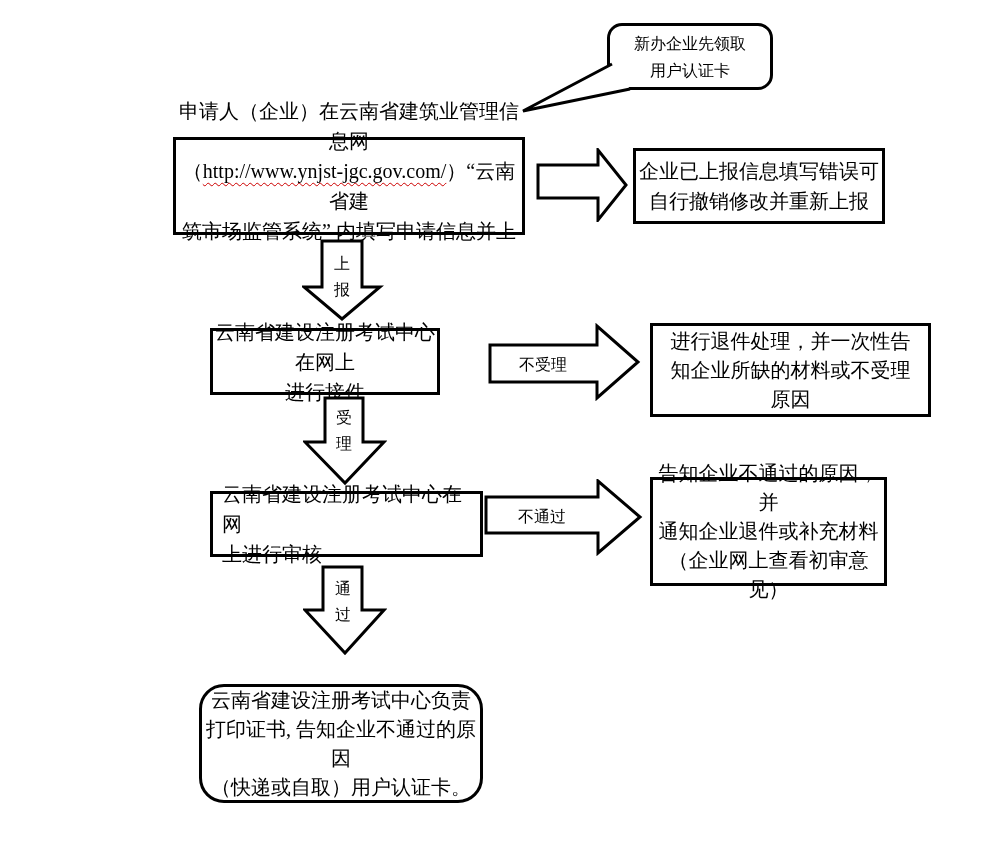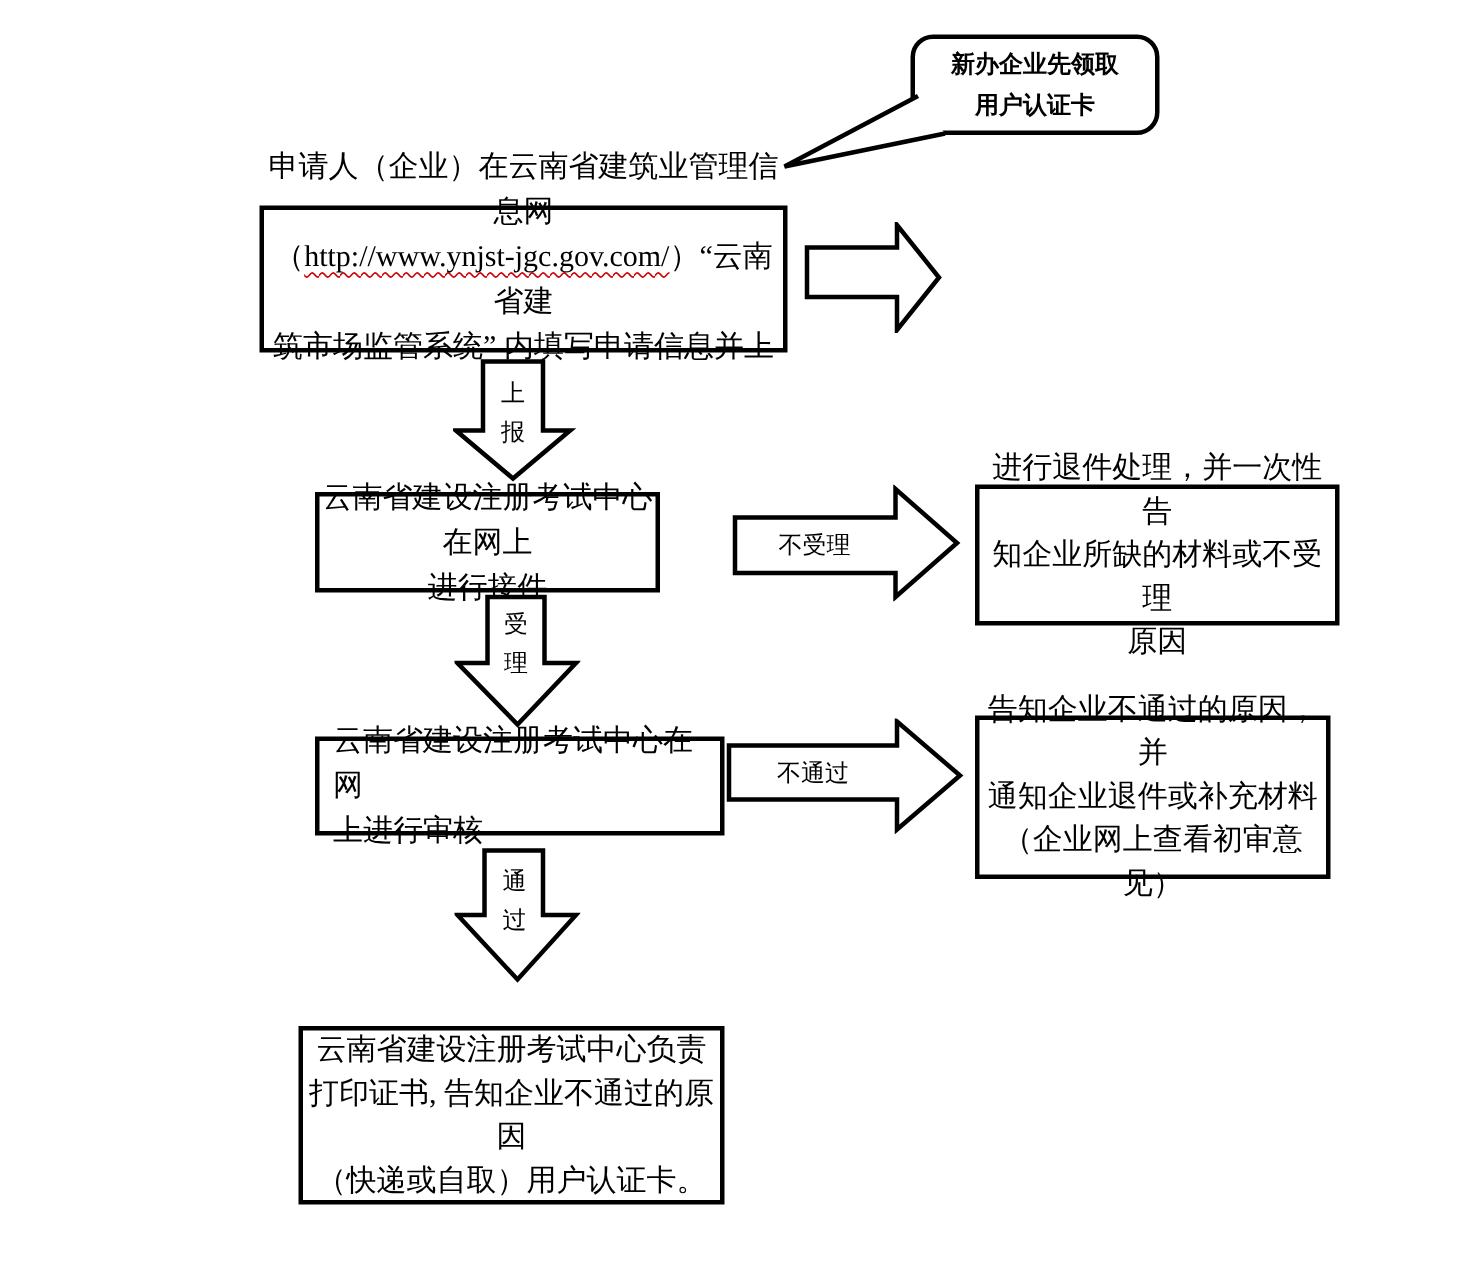--- a/index.html
+++ b/index.html
@@ -19,21 +19,21 @@
     line-height:30px;
   }
   .pbox.lh29{line-height:29px;}
   .pbox.leftalign{text-align:left;padding-left:9px;padding-right:4px;}
   .callout{
     position:absolute;
     left:607px;top:23px;width:166px;height:67px;
     border:3px solid #000;border-radius:15px;
     background:#fff;box-sizing:border-box;
     display:flex;flex-direction:column;justify-content:center;
-    text-align:center;font-size:16px;line-height:27px;font-weight:bold;
+    text-align:center;font-size:16px;line-height:27px;
   }
   .wavy{
     text-decoration-line:underline;
     text-decoration-style:wavy;
     text-decoration-color:#cc0000;
     text-decoration-thickness:1px;
     text-underline-offset:4px;
     text-decoration-skip-ink:none;
   }
   svg{display:block;}
@@ -60,38 +60,42 @@
   <div class="pbox" style="left:173px;top:137px;width:352px;height:98px;">
     <div>申请人（企业）在云南省建筑业管理信息网</div>
     <div><span>（</span><span class="wavy">http://www.ynjst-jgc.gov.com/</span><span>）“云南省建</span></div>
     <div>筑市场监管系统” 内填写申请信息并上报</div>
   </div>
 
   <svg class="abs" style="left:536px;top:148px;" width="94" height="74" viewBox="0 0 94 74">
     <polygon class="arrow-shape" points="2,17 62,17 62,2 90,37 62,72 62,50 2,50"></polygon>
   </svg>
 
+  <div class="pbox" style="left:633px;top:148px;width:252px;height:76px;">
+    <div>企业已上报信息填写错误可</div>
+    <div>自行撤销修改并重新上报</div>
+  </div>
 
   <svg class="abs" style="left:302px;top:239px;" width="82" height="83" viewBox="0 0 82 83">
     <polygon class="arrow-shape" points="20,2 60,2 60,48 78,48 40,80 2,48 20,48"></polygon>
     <text x="40" y="24" text-anchor="middle" dominant-baseline="central">上</text>
     <text x="40" y="50" text-anchor="middle" dominant-baseline="central">报</text>
   </svg>
 
   <div class="pbox" style="left:210px;top:328px;width:230px;height:67px;">
     <div>云南省建设注册考试中心在网上</div>
     <div>进行接件</div>
   </div>
 
   <svg class="abs" style="left:487px;top:323px;" width="154" height="78" viewBox="0 0 154 78">
     <polygon class="arrow-shape" points="3,22 110,22 110,3 151,39 110,75 110,59 3,59"></polygon>
     <text x="56" y="41" text-anchor="middle" dominant-baseline="central">不受理</text>
   </svg>
 
-  <div class="pbox lh29" style="left:650px;top:323px;width:243px;height:94px;">
+  <div class="pbox lh29" style="left:650px;top:323px;width:281px;height:94px;">
     <div>进行退件处理，并一次性告</div>
     <div>知企业所缺的材料或不受理</div>
     <div>原因</div>
   </div>
 
   <svg class="abs" style="left:303px;top:396px;" width="84" height="90" viewBox="0 0 84 90">
     <polygon class="arrow-shape" points="22,2 60,2 60,46 81,46 42,87 2,46 22,46"></polygon>
     <text x="41" y="21" text-anchor="middle" dominant-baseline="central">受</text>
     <text x="41" y="47" text-anchor="middle" dominant-baseline="central">理</text>
   </svg>
@@ -111,19 +115,19 @@
     <div>通知企业退件或补充材料</div>
     <div>（企业网上查看初审意见）</div>
   </div>
 
   <svg class="abs" style="left:303px;top:565px;" width="84" height="91" viewBox="0 0 84 91">
     <polygon class="arrow-shape" points="20,2 59,2 59,45 81,45 42,88 2,45 20,45"></polygon>
     <text x="40" y="23" text-anchor="middle" dominant-baseline="central">通</text>
     <text x="40" y="49" text-anchor="middle" dominant-baseline="central">过</text>
   </svg>
 
-  <div class="pbox lh29" style="left:199px;top:684px;width:284px;height:119px;">
+  <div class="pbox lh29" style="left:199px;top:684px;width:284px;height:119px;border-radius:25px;">
     <div>云南省建设注册考试中心负责</div>
     <div>打印证书, 告知企业不通过的原因</div>
     <div>（快递或自取）用户认证卡。</div>
   </div>
 
 </div>
 
 </body></html>

